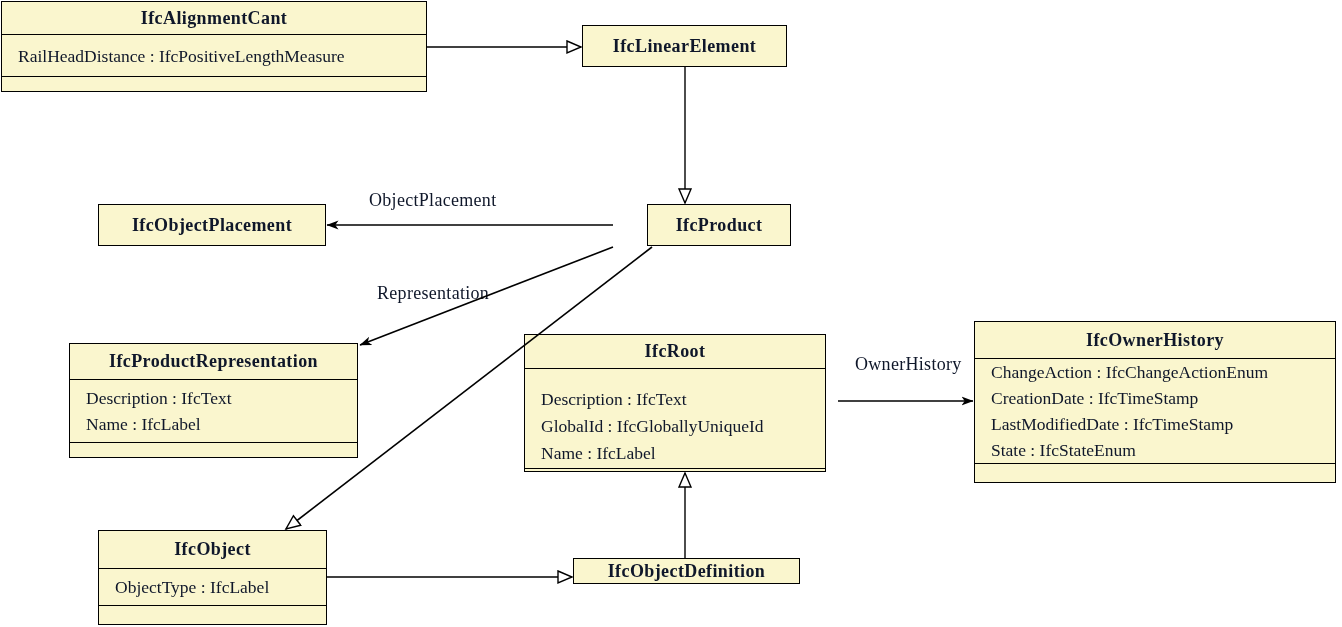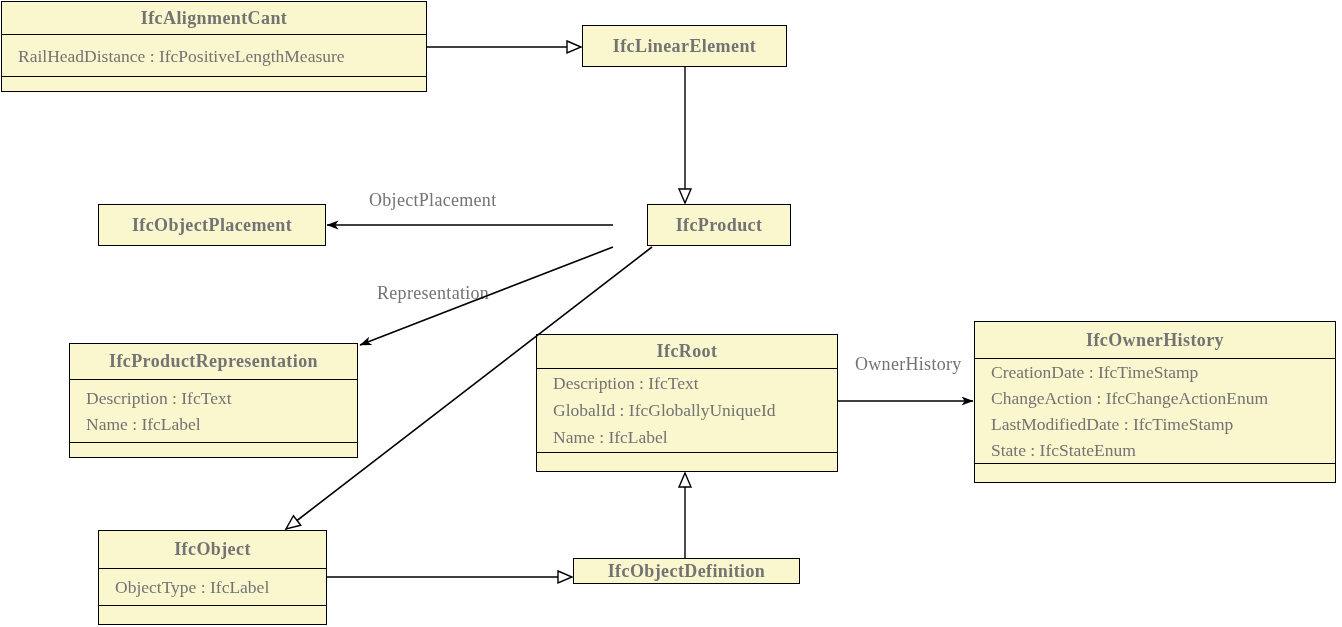--- a/index.html
+++ b/index.html
@@ -1,20 +1,20 @@
 <!DOCTYPE html>
 <html><head>
 <meta charset="utf-8">
 <style>
   html,body { margin:0; padding:0; background:#ffffff; }
   #canvas {
     position:relative; width:1342px; height:627px;
     background:#ffffff; overflow:hidden;
     font-family:"Liberation Serif","DejaVu Serif",serif;
-    color:#737373;
+    color:#0f172a;
   }
   .node {
     position:absolute; box-sizing:border-box;
     border:1.5px solid #000; background:#FAF6CE;
     display:flex; flex-direction:column;
   }
   .node.single { justify-content:center; }
   .cmp-title {
     display:flex; align-items:center; justify-content:center;
     font-weight:bold; font-size:18px; letter-spacing:0.4px;
@@ -64,35 +64,35 @@
 
   <div class="node" style="left:69px;top:343px;width:289px;height:115px;justify-content:center;">
     <div class="cmp-title divided" style="height:36px;">IfcProductRepresentation</div>
     <div class="cmp-attrs" style="height:63px;">
       <div>Description : IfcText</div>
       <div>Name : IfcLabel</div>
     </div>
     <div class="cmp-empty"></div>
   </div>
 
-  <div class="node" style="left:536px;top:334px;width:302px;height:138px;">
+  <div class="node" style="left:524px;top:334px;width:302px;height:138px;gap:16px;">
     <div class="cmp-title divided" style="height:34px;">IfcRoot</div>
     <div class="cmp-attrs" style="height:84px;line-height:27px;">
       <div>Description : IfcText</div>
       <div>GlobalId : IfcGloballyUniqueId</div>
       <div>Name : IfcLabel</div>
     </div>
     <div class="cmp-empty"></div>
   </div>
 
   <div class="node" style="left:974px;top:321px;width:362px;height:162px;">
     <div class="cmp-title divided" style="height:37px;">IfcOwnerHistory</div>
     <div class="cmp-attrs" style="height:105px;">
+      <div>ChangeAction : IfcChangeActionEnum</div>
       <div>CreationDate : IfcTimeStamp</div>
-      <div>ChangeAction : IfcChangeActionEnum</div>
       <div>LastModifiedDate : IfcTimeStamp</div>
       <div>State : IfcStateEnum</div>
     </div>
     <div class="cmp-empty"></div>
   </div>
 
   <div class="node" style="left:98px;top:530px;width:229px;height:95px;">
     <div class="cmp-title divided" style="height:38px;">IfcObject</div>
     <div class="cmp-attrs" style="height:37px;">
       <div>ObjectType : IfcLabel</div>

